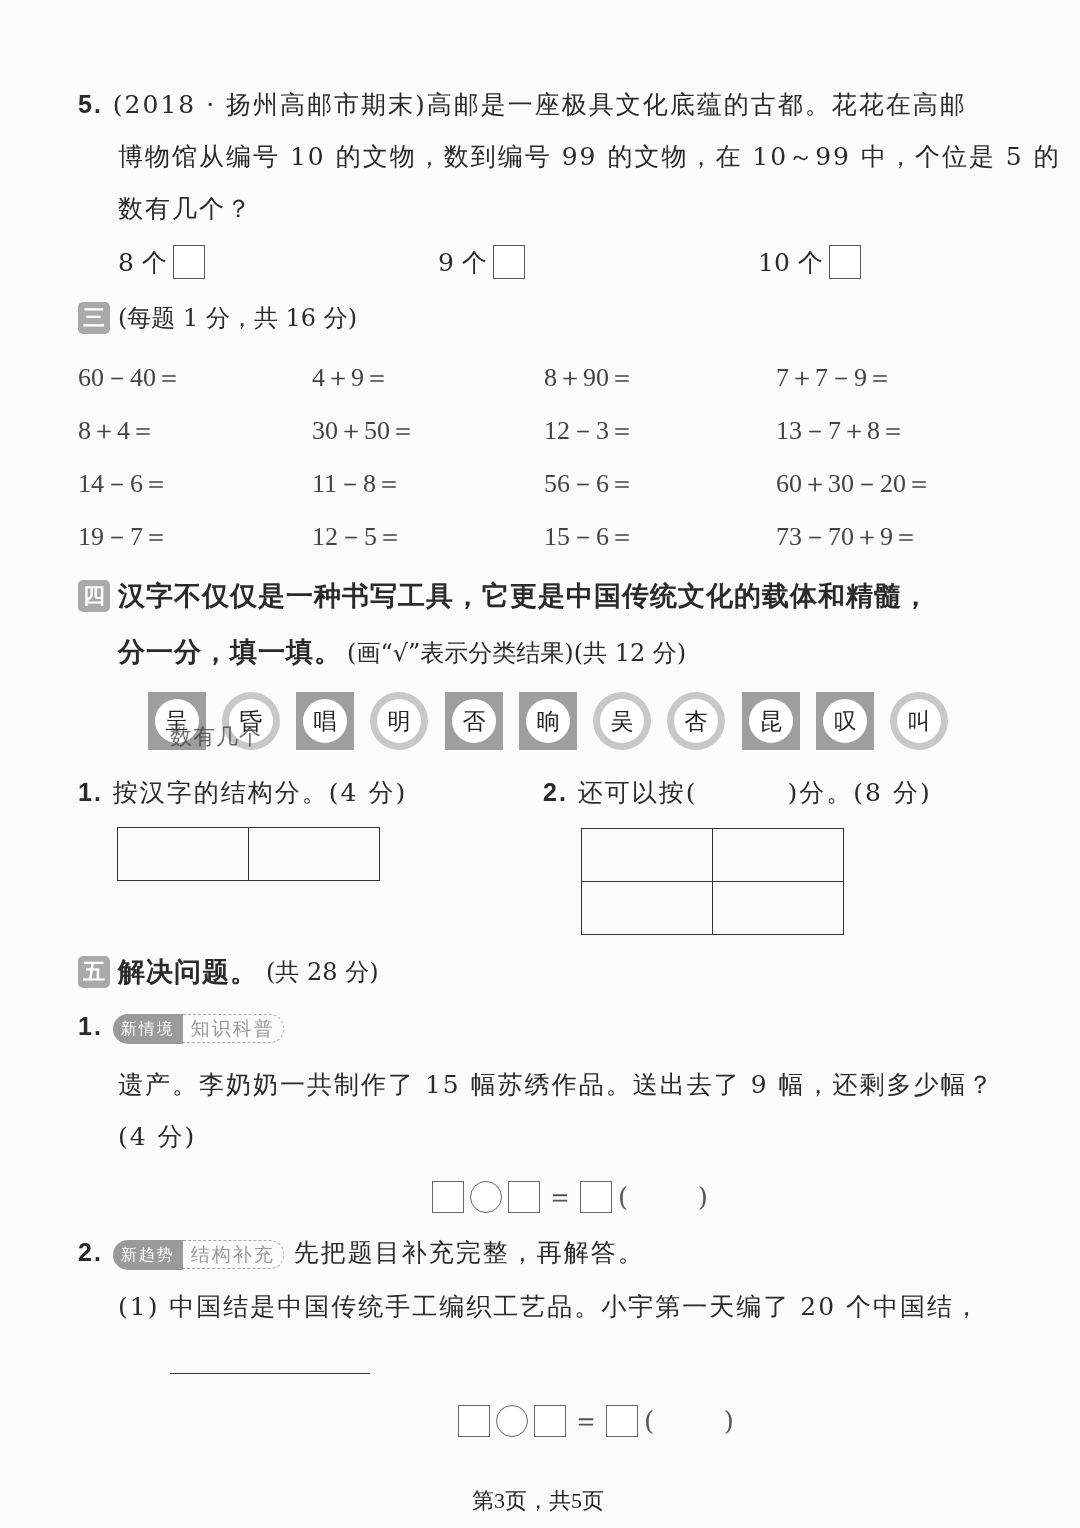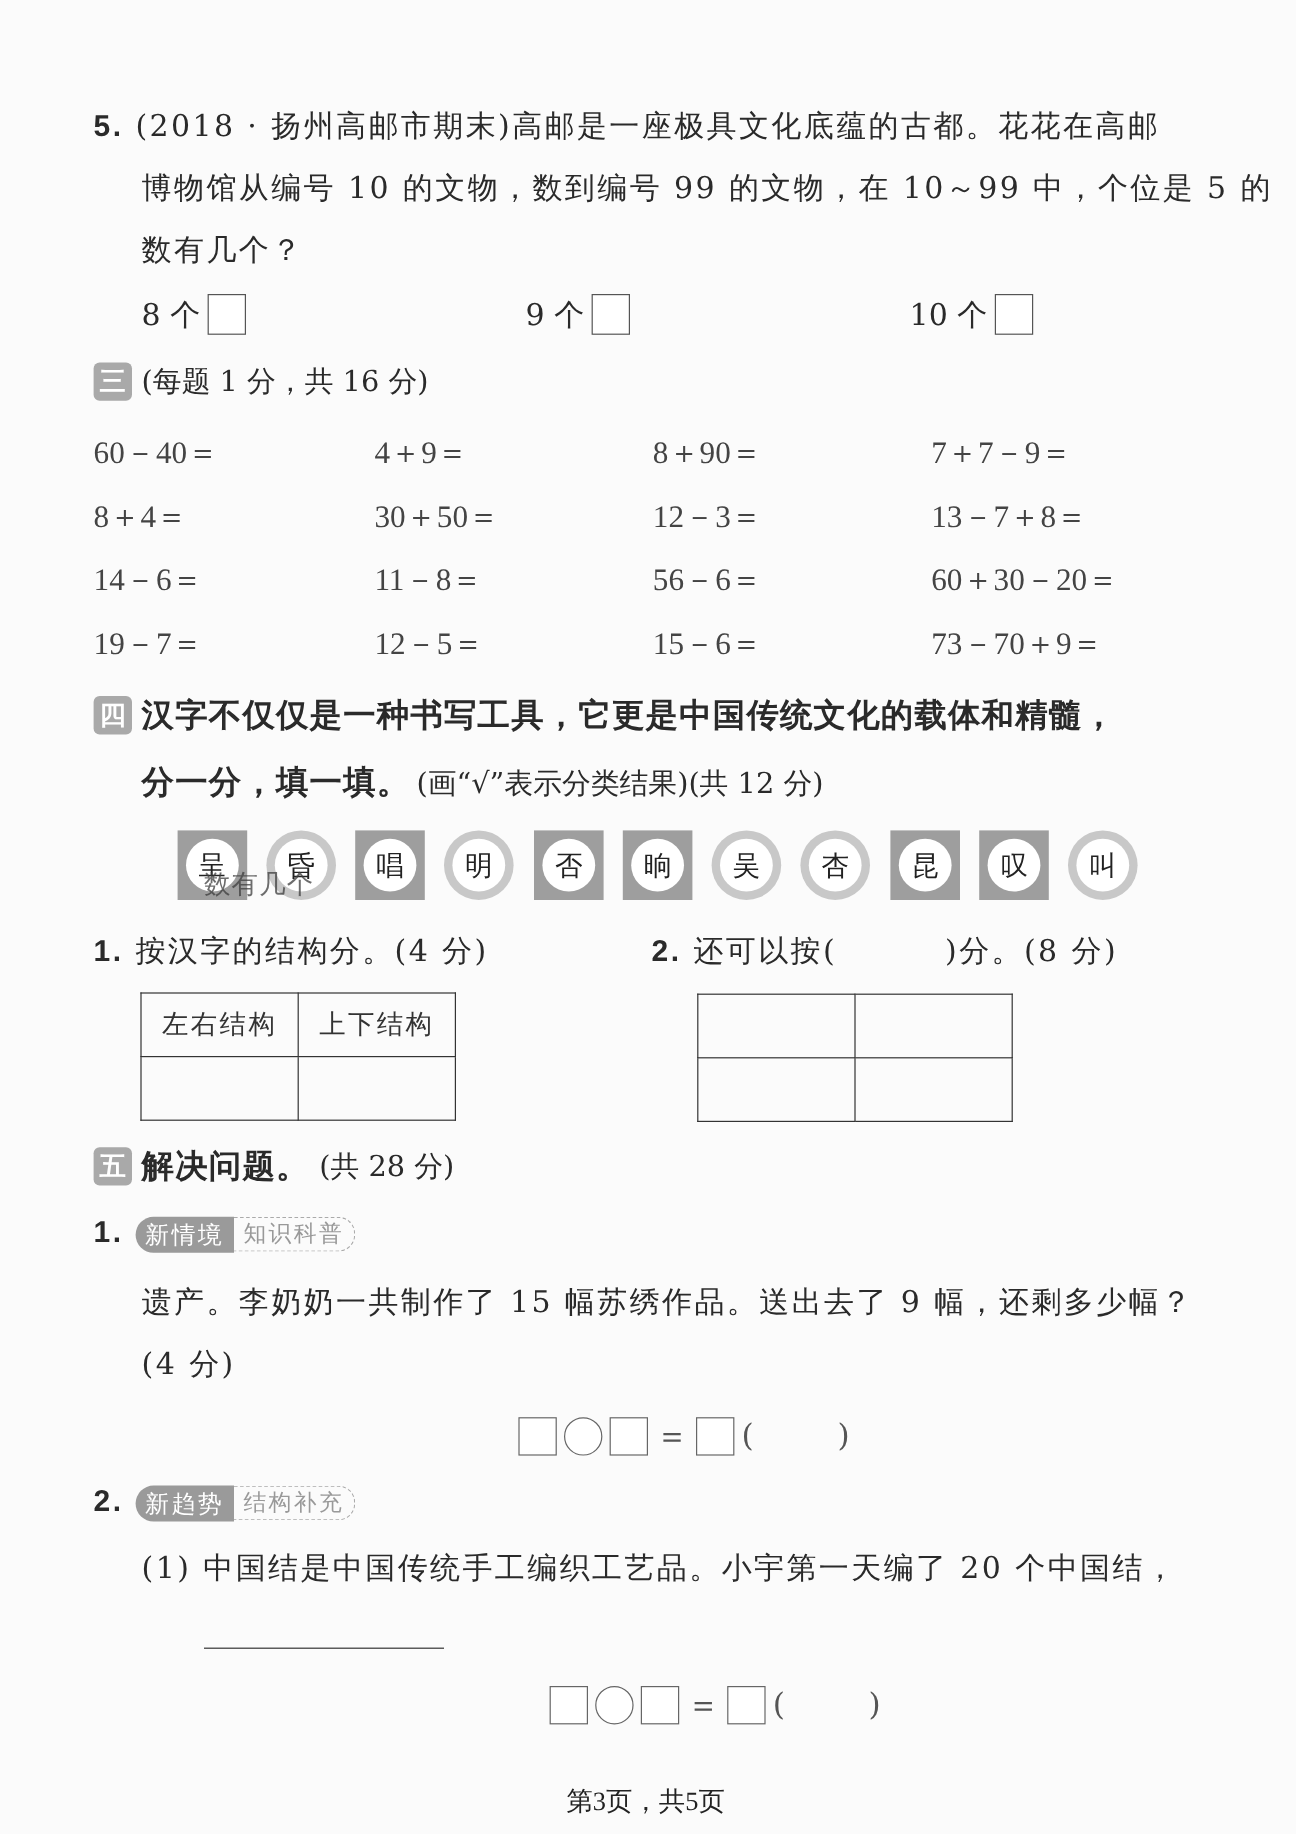--- a/index.html
+++ b/index.html
@@ -18,21 +18,21 @@
   .sec-note { font-family: "DejaVu Serif", serif; font-weight: normal; font-size: 24px; }
   .calc { font-family: "Liberation Serif", "DejaVu Serif", serif; font-size: 26px; color: #444; white-space: nowrap; }
   .char-tile { position: absolute; width: 58px; height: 58px; display: flex; align-items: center; justify-content: center; }
   .char-tile.square { background: #9e9e9e; }
   .char-tile.ring { border-radius: 50%; background: #c8c8c8; }
   .char-tile .inner { width: 44px; height: 44px; border-radius: 50%; background: #fff; display: flex; align-items: center; justify-content: center; font-size: 23px; color: #222; }
   .watermark { position: absolute; left: 170px; top: 722px; font-family: "DejaVu Sans", sans-serif; font-size: 22px; color: rgba(60,60,60,0.75); letter-spacing: 1px; }
   table.grid { border-collapse: collapse; position: absolute; }
   table.grid td { border: 1.5px solid #333; width: 128px; height: 50px; text-align: center; font-size: 22px; letter-spacing: 2px; color: #333; }
   .tag { display: inline-flex; align-items: center; height: 30px; vertical-align: middle; }
-  .tag .tag-a { background: #9a9a9a; color: #fff; font-family: "DejaVu Sans", sans-serif; font-size: 20px; padding: 0 8px; height: 30px; line-height: 30px; border-radius: 15px 0 0 15px; }
+  .tag .tag-a { background: #9a9a9a; color: #fff; font-family: "DejaVu Sans", sans-serif; font-size: 16px; padding: 0 8px; height: 30px; line-height: 30px; border-radius: 15px 0 0 15px; }
   .tag .tag-b { border: 1.5px dashed #aaa; border-left: none; color: #999; font-size: 19px; padding: 0 8px; height: 27px; line-height: 27px; border-radius: 0 14px 14px 0; letter-spacing: 2px; }
   .eq { display: flex; align-items: center; gap: 6px; }
   .eq .sq { width: 30px; height: 30px; border: 1.5px solid #666; background: #fff; }
   .eq .ci { width: 30px; height: 30px; border: 1.5px solid #666; border-radius: 50%; background: #fff; }
   .eq .sym { font-size: 28px; color: #555; }
   .eq .paren { font-size: 26px; color: #555; width: 90px; display: flex; justify-content: space-between; }
   .blank-line { display: inline-block; width: 200px; border-bottom: 1.5px solid #333; height: 24px; vertical-align: bottom; }
   .footer { font-family: Liberation Serif, serif; font-size: 22px; color: #222; }
 </style>
 </head>
@@ -133,24 +133,20 @@
   <span class="qnum">1.</span>
   <span>按汉字的结构分。(4 分)</span>
 </div>
 <div class="abs txt" style="left:543px; top:776px;">
   <span class="qnum">2.</span>
   <span>还可以按(</span><span style="display:inline-block;width:90px;"></span><span>)分。(8 分)</span>
 </div>
 
 <table class="grid" style="left:117px; top:827px;">
   <tbody>
-      <tr>
-    <td>左右结构</td>
-    <td>上下结构</td>
-  </tr>
   <tr>
     <td style="height:50px;"></td>
     <td style="height:50px;"></td>
   </tr>
 </tbody>
   </table>
 
 <table class="grid" style="left:581px; top:828px;">
   <tbody>
       <tr>
@@ -191,20 +187,21 @@
       <span>)</span>
     </span>
 </div>
 
 <div class="abs txt" style="left:78px; top:1236px;">
   <span class="qnum">2.</span>
   <span class="tag">
     <span class="tag-a">新趋势</span>
       <span class="tag-b">结构补充</span>
   </span>
+  <span>先把题目补充完整，再解答。</span>
 </div>
 <div class="abs txt" style="left:118px; top:1290px;">(1) 中国结是中国传统手工编织工艺品。小宇第一天编了 20 个中国结，</div>
 <div class="abs txt" style="left:170px; top:1345px;">
   <span class="blank-line"></span>
 </div>
 
 <div class="abs eq" style="left:458px; top:1402px;">
   <div class="sq"></div>
   <div class="ci"></div>
   <div class="sq"></div>

